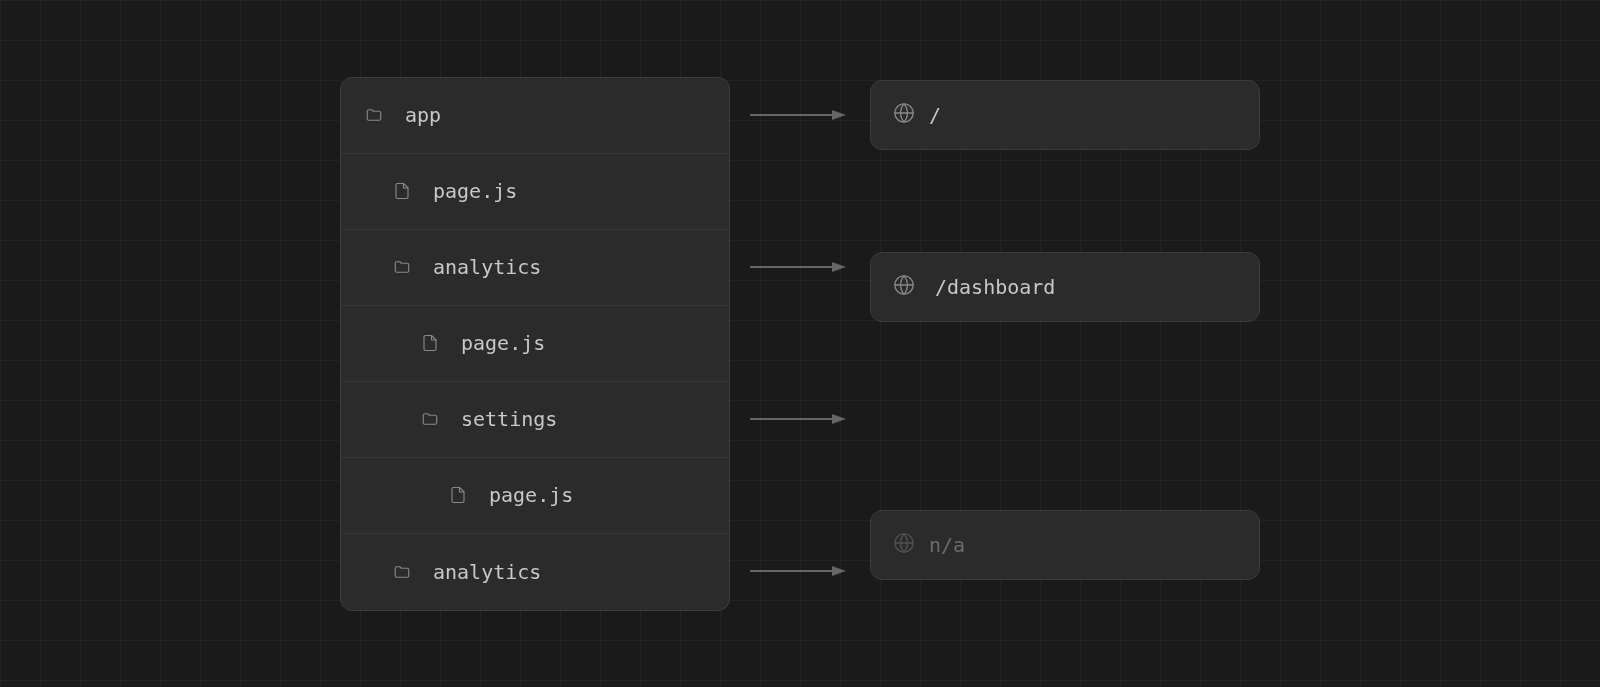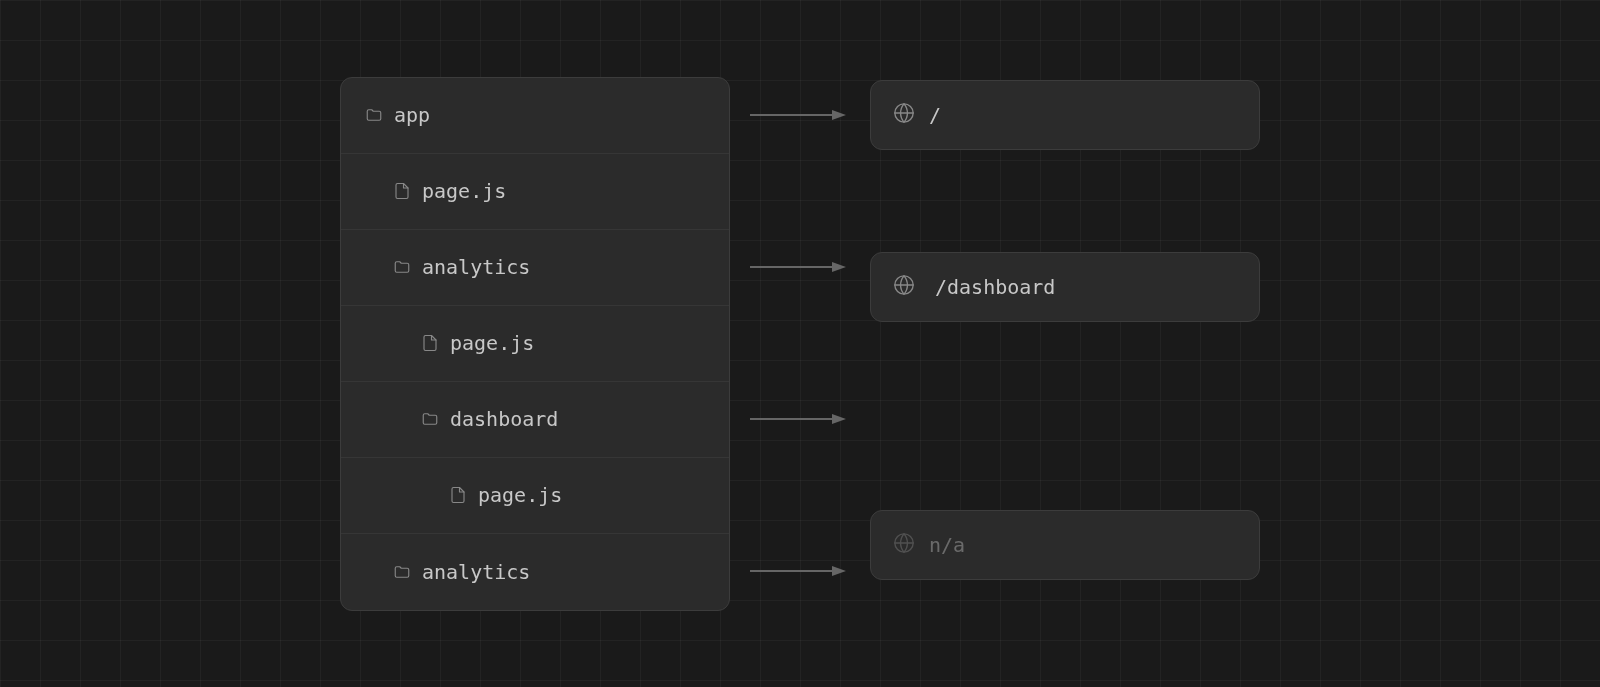--- a/index.html
+++ b/index.html
@@ -62,21 +62,21 @@
       border-radius: 12px;
       overflow: hidden;
     }
 
     .tree-item {
       display: flex;
       align-items: center;
       padding: 0 22px;
       height: 76px;
       border-bottom: 1px solid #363636;
-      gap: 9px;
+      gap: 20px;
       color: #bbb;
     }
 
     .tree-item:last-child {
       border-bottom: none;
     }
 
     .tree-item.level-0 { padding-left: 22px; }
     .tree-item.level-1 { padding-left: 50px; }
     .tree-item.level-2 { padding-left: 78px; }
@@ -188,21 +188,21 @@
       </span>
       <span class="tree-label">page.js</span>
     </div>
 
     <div class="tree-item level-2">
       <span class="icon folder-icon">
         <svg viewBox="0 0 24 24">
             <path d="M3 7a2 2 0 012-2h4l2 2h8a2 2 0 012 2v8a2 2 0 01-2 2H5a2 2 0 01-2-2V7z"></path>
           </svg>
       </span>
-      <span class="tree-label">dashboard</span>
+      <span class="tree-label">settings</span>
     </div>
 
     <div class="tree-item" style="padding-left: 106px;">
       <span class="icon file-icon">
         <svg viewBox="0 0 24 24">
             <path d="M14 2H6a2 2 0 00-2 2v16a2 2 0 002 2h12a2 2 0 002-2V8l-6-6z"></path>
             <polyline points="14 2 14 8 20 8"></polyline>
           </svg>
       </span>
       <span class="tree-label">page.js</span>

